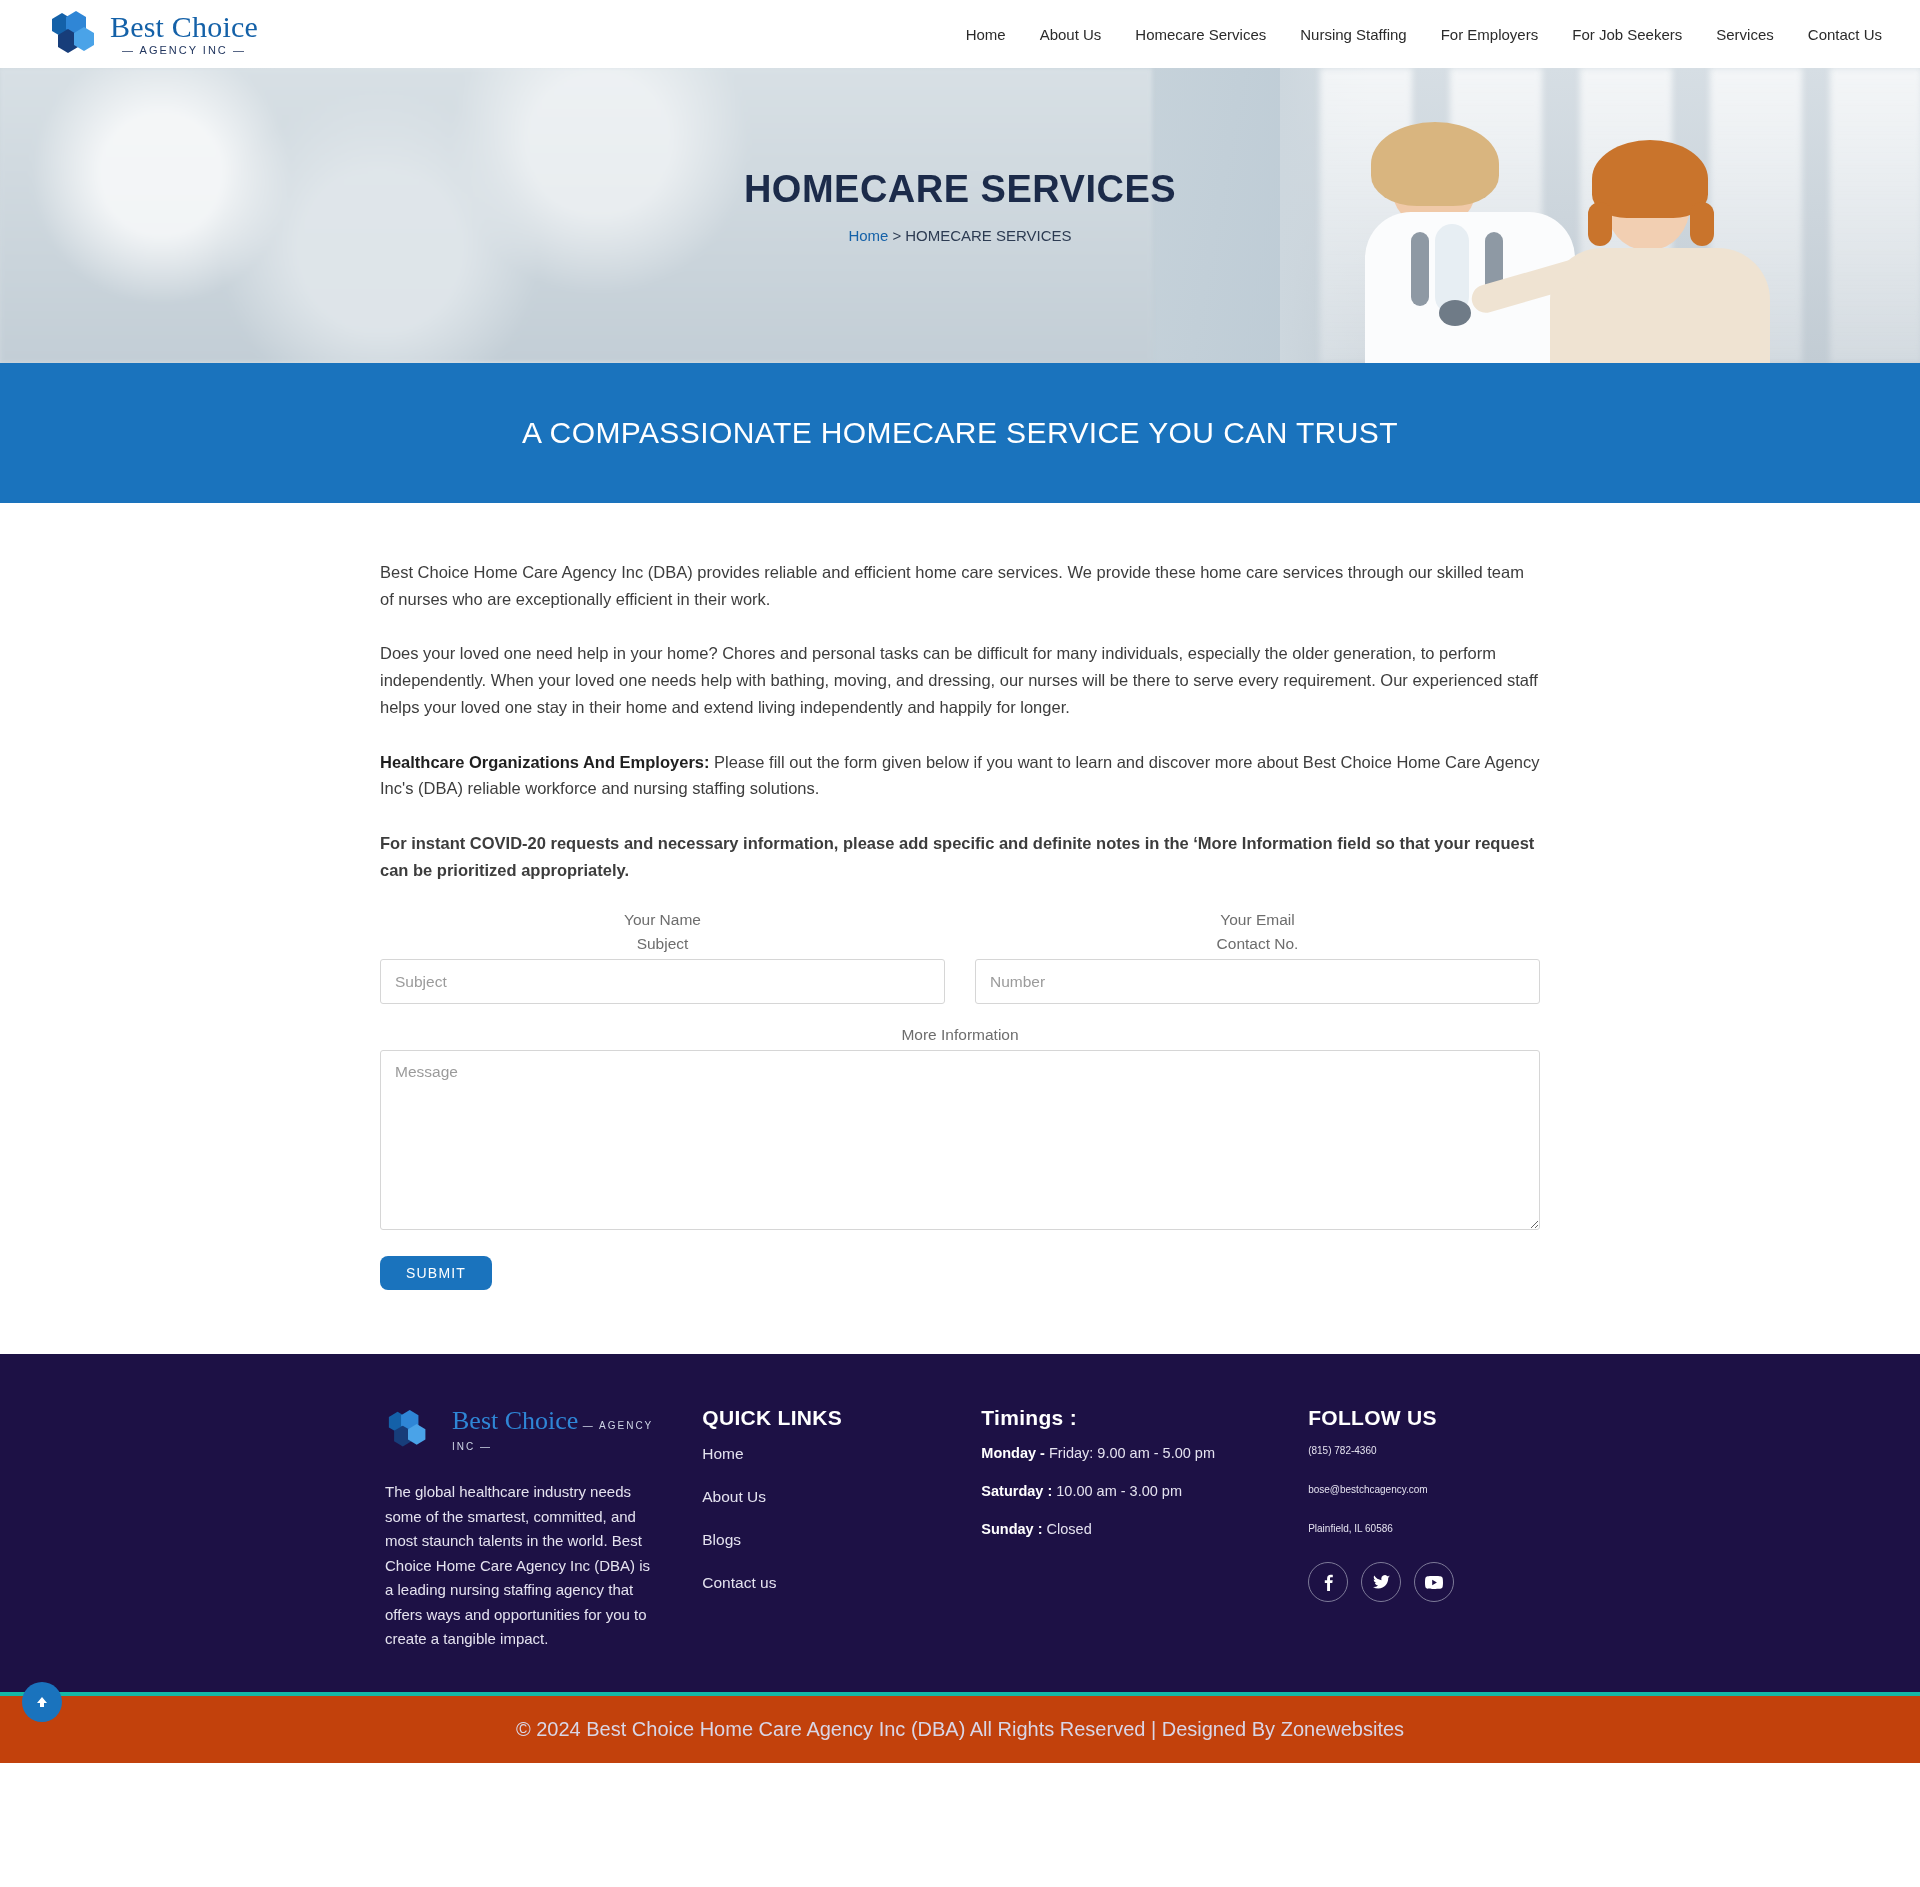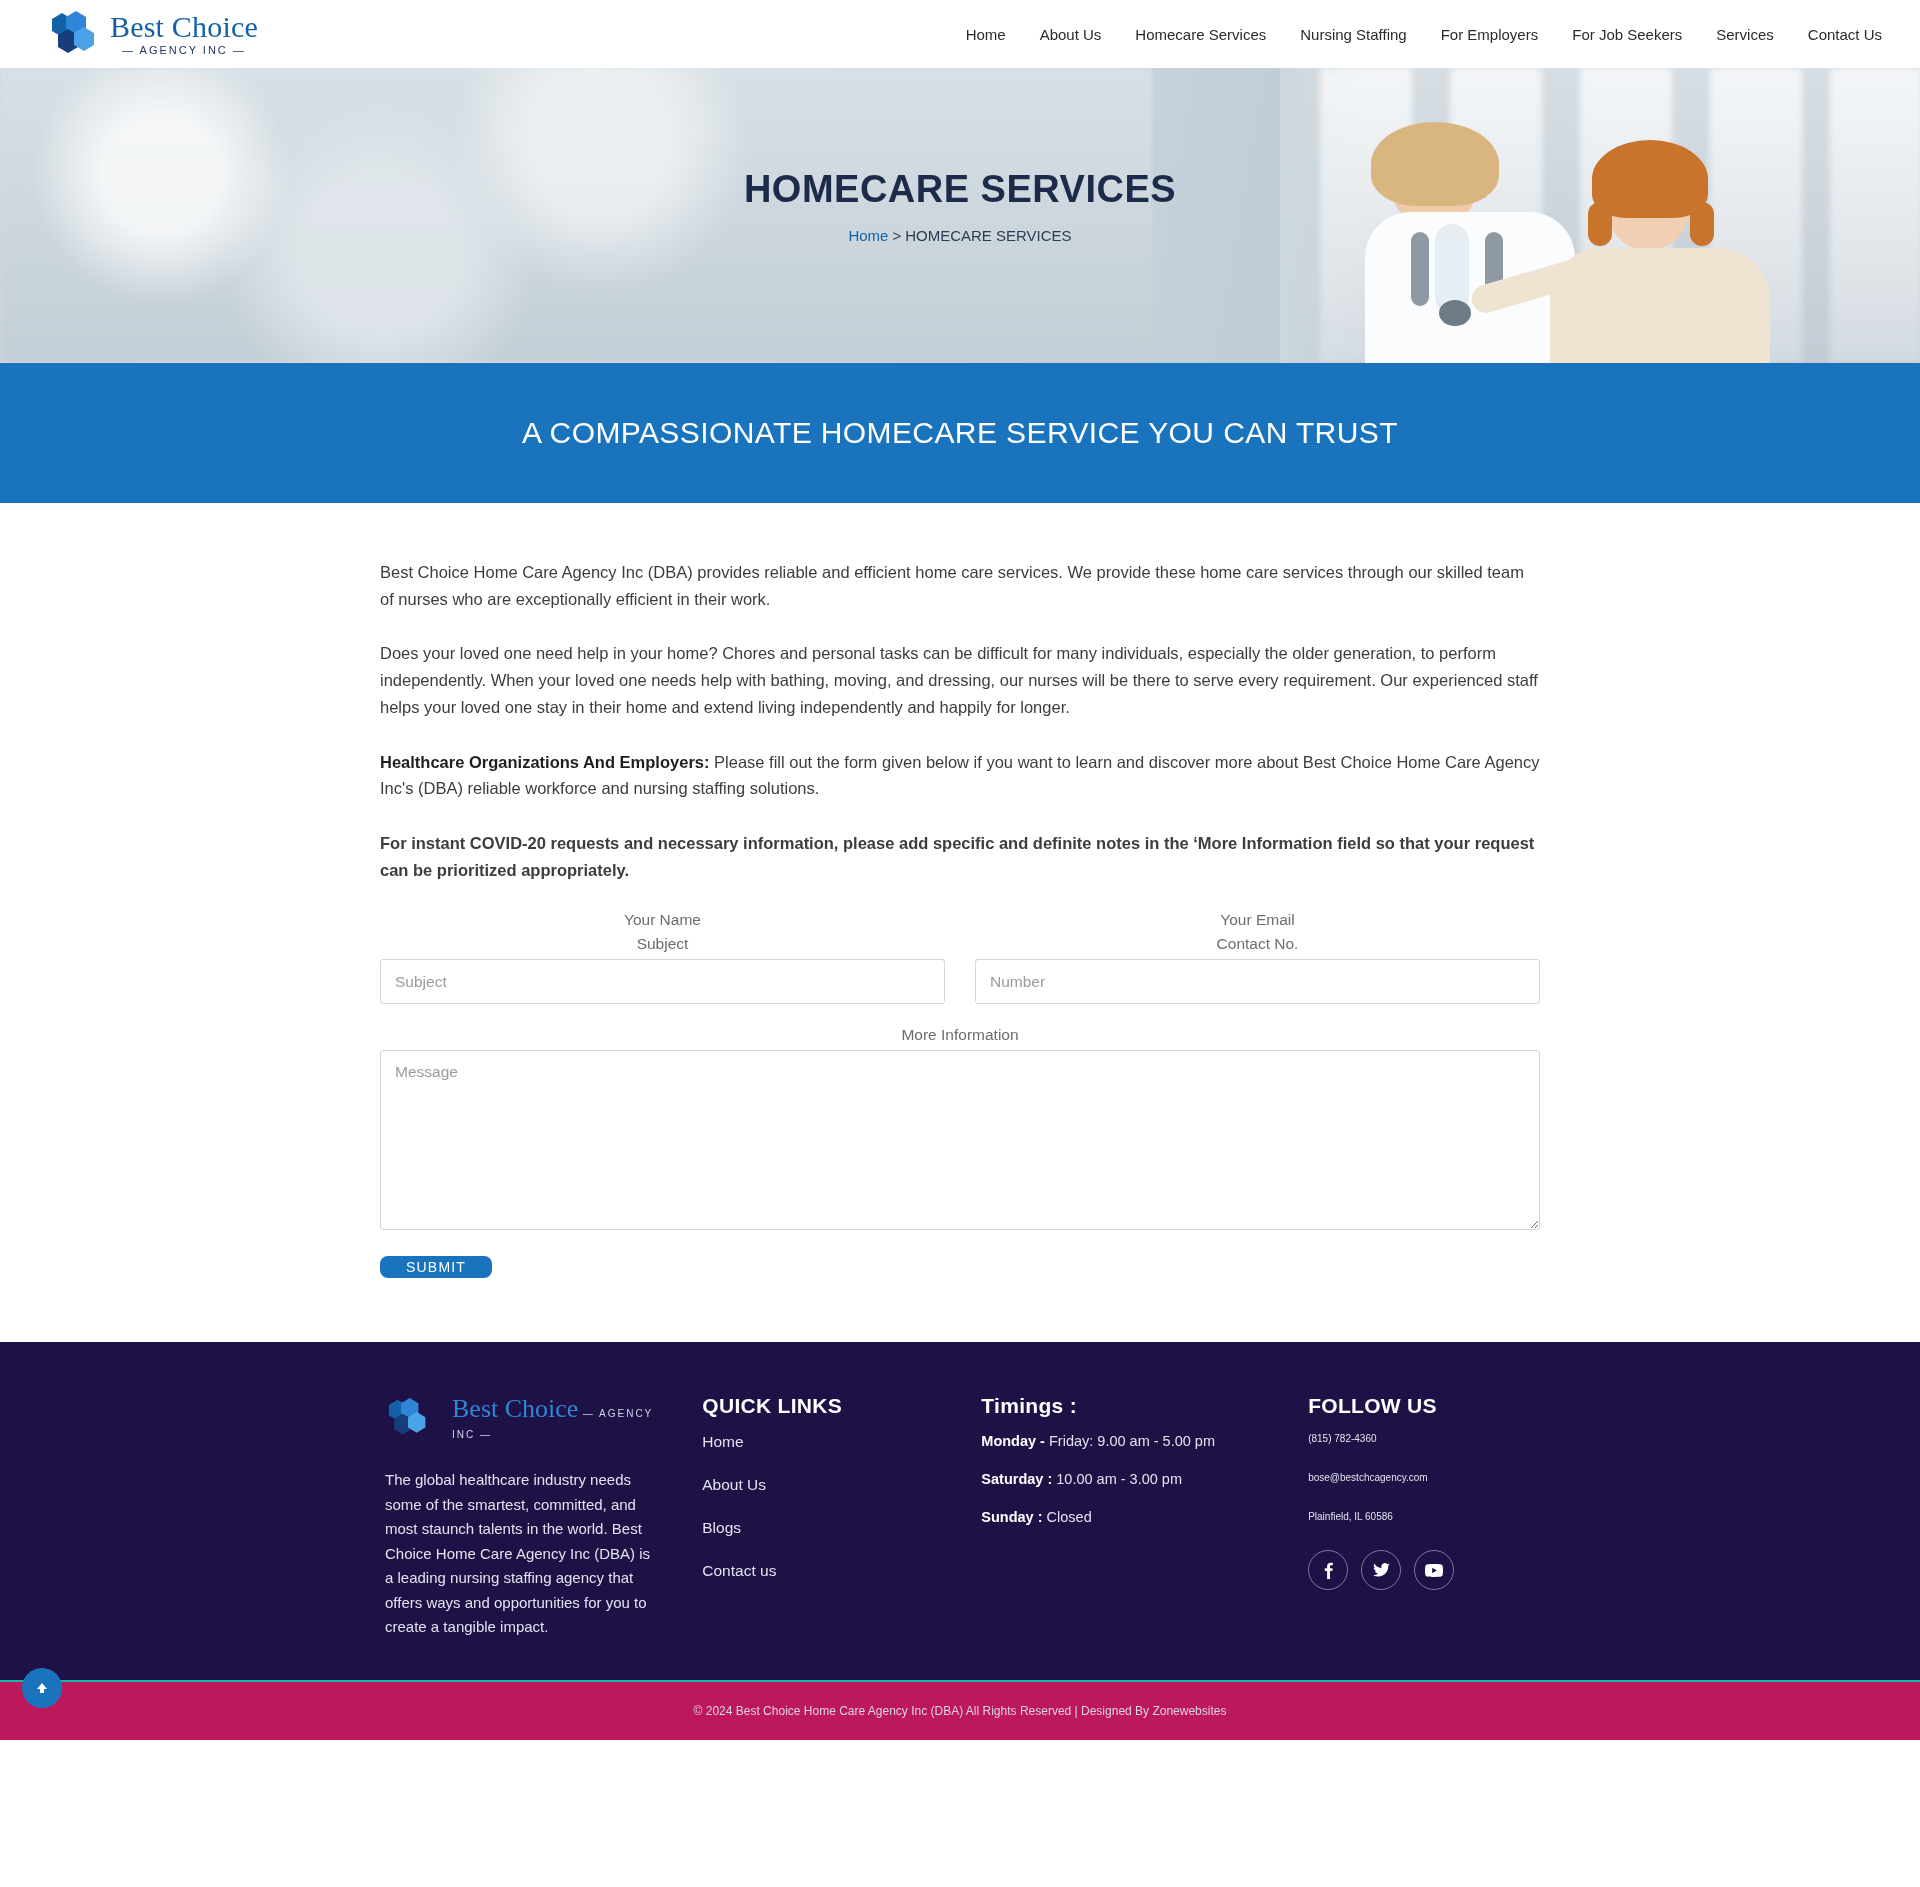--- a/index.html
+++ b/index.html
@@ -163,21 +163,21 @@
   .inp { height: 45px; }
   .ta { height: 180px; resize: vertical; display: block; }
   .gap { height: 22px; }
   .submit {
     margin-top: 26px;
     background: #1a73bd;
     color: #fff;
     border: none;
     border-radius: 8px;
     padding: 0 26px;
-    height: 22px;
+    height: 34px;
     font-size: 14px;
     letter-spacing: 1.2px;
     cursor: pointer;
     font-family: "Liberation Sans", sans-serif;
   }
 
   
   .footer {
     background: #1d1145;
     color: #e9e7f2;
@@ -229,25 +229,25 @@
     width: 40px; height: 40px;
     border: 1px solid #7d7a98;
     border-radius: 50%;
     display: flex; align-items: center; justify-content: center;
     color: #ffffff;
     font-size: 16px;
     text-decoration: none;
   }
   .soc svg { fill: #ffffff; }
   .copybar {
-    background: #be185d;
-    border-top: 2px solid #14b8a6;
+    background: #c2410c;
+    border-top: 4px solid #14b8a6;
     padding: 22px 0;
     text-align: center;
-    font-size: 12px;
+    font-size: 20px;
     color: #d9d6e6;
     position: relative;
   }
   .totop {
     position: absolute;
     left: 22px; top: -14px;
     width: 40px; height: 40px;
     border-radius: 50%;
     background: #1a73bd;
     display: flex; align-items: center; justify-content: center;

